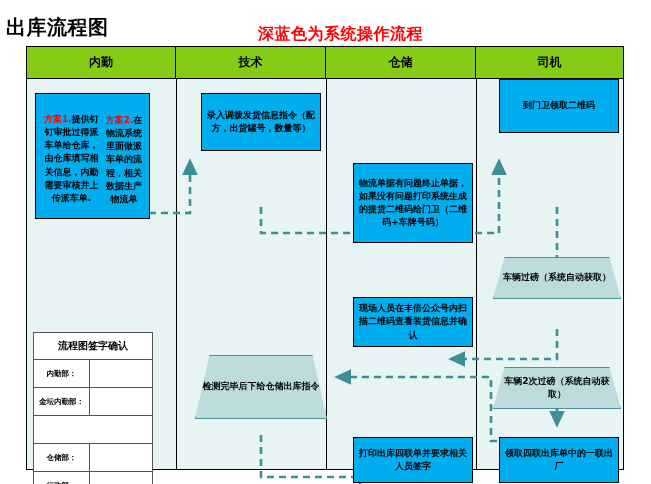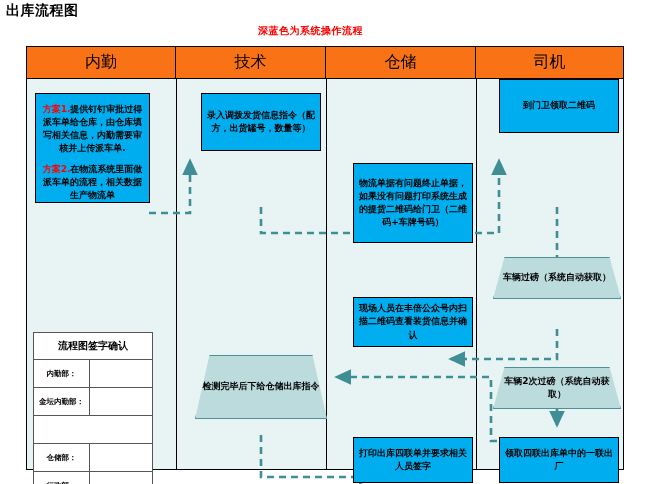--- a/index.html
+++ b/index.html
@@ -3,47 +3,47 @@
 <meta charset="utf-8">
 <style>
   html,body{margin:0;padding:0;}
   body{
     width:651px;height:484px;
     background:#ffffff;
     font-family:"DejaVu Sans","Liberation Sans",sans-serif;
     position:relative;overflow:hidden;
   }
   #page-title{
-    position:absolute;left:6px;top:2px;
-    font-size:14px;font-weight:bold;color:#000;
+    position:absolute;left:6px;top:14px;
+    font-size:20px;font-weight:bold;color:#000;
     letter-spacing:0.5px;
   }
   #legend-note{
     position:absolute;left:258px;top:24px;
-    font-size:10px;font-weight:bold;color:#ff0000;
+    font-size:16px;font-weight:bold;color:#ff0000;
     letter-spacing:0.5px;white-space:nowrap;text-align:right;
   }
   #chart{
     position:absolute;left:26px;top:46px;
     width:598px;height:424px;
     background:#e8f3f4;
     border:1px solid #000;
     box-sizing:border-box;
   }
   .lane-headers{
     position:absolute;left:0;top:0;width:100%;height:32px;
     display:flex;border-bottom:1px solid #000;box-sizing:border-box;
     background:#f6fafb;
   }
   .lane-head{
     flex:0 0 auto;
     display:flex;align-items:center;justify-content:center;
-    font-size:16px;font-weight:normal;color:#000;
+    font-size:12px;font-weight:bold;color:#000;
     border-right:1px solid #000;box-sizing:border-box;
-    background:#f97316;
+    background:#84cc16;
   }
   .lane-head:last-child{border-right:none;}
   .lane-body{
     position:absolute;left:0;top:32px;width:100%;height:391px;
   }
   .lane-div{
     position:absolute;top:0;width:0;height:100%;
     border-left:1px solid #000;
   }
   .node{
@@ -125,21 +125,21 @@
         <path d="M424,138 L472,138 L472,66"></path>
         <path d="M530,112 L530,178"></path>
         <path d="M530,234 L530,264 L424,264"></path>
         <path d="M530,300 L530,330"></path>
         <path d="M530,346 L464,346 L464,282 L310,282"></path>
         <path d="M234,340 L234,382 L346,382"></path>
         <path d="M424,404 L424,418 L530,418 L530,400"></path>
       </g>
     </svg>
 
-    <div class="node proc" style="left:8px;top:14px;width:115px;height:110px;flex-direction:column;justify-content:flex-start">
+    <div class="node proc" style="left:8px;top:14px;width:115px;height:126px;flex-direction:row;justify-content:flex-start">
       <div class="txt" style="margin-top:6px">
         <span class="scheme">方案1.</span><span>提供钉钉审批过得派车单给仓库，由仓库填写相关信息，内勤需要审核并上传派车单.</span>
       </div>
       <div class="txt" style="margin-top:8px">
         <span class="scheme">方案2.</span><span>在物流系统里面做派车单的流程，相关数据生产物流单</span>
       </div>
     </div>
 
     <div id="sign-table">
       <div class="st-head">流程图签字确认</div>

